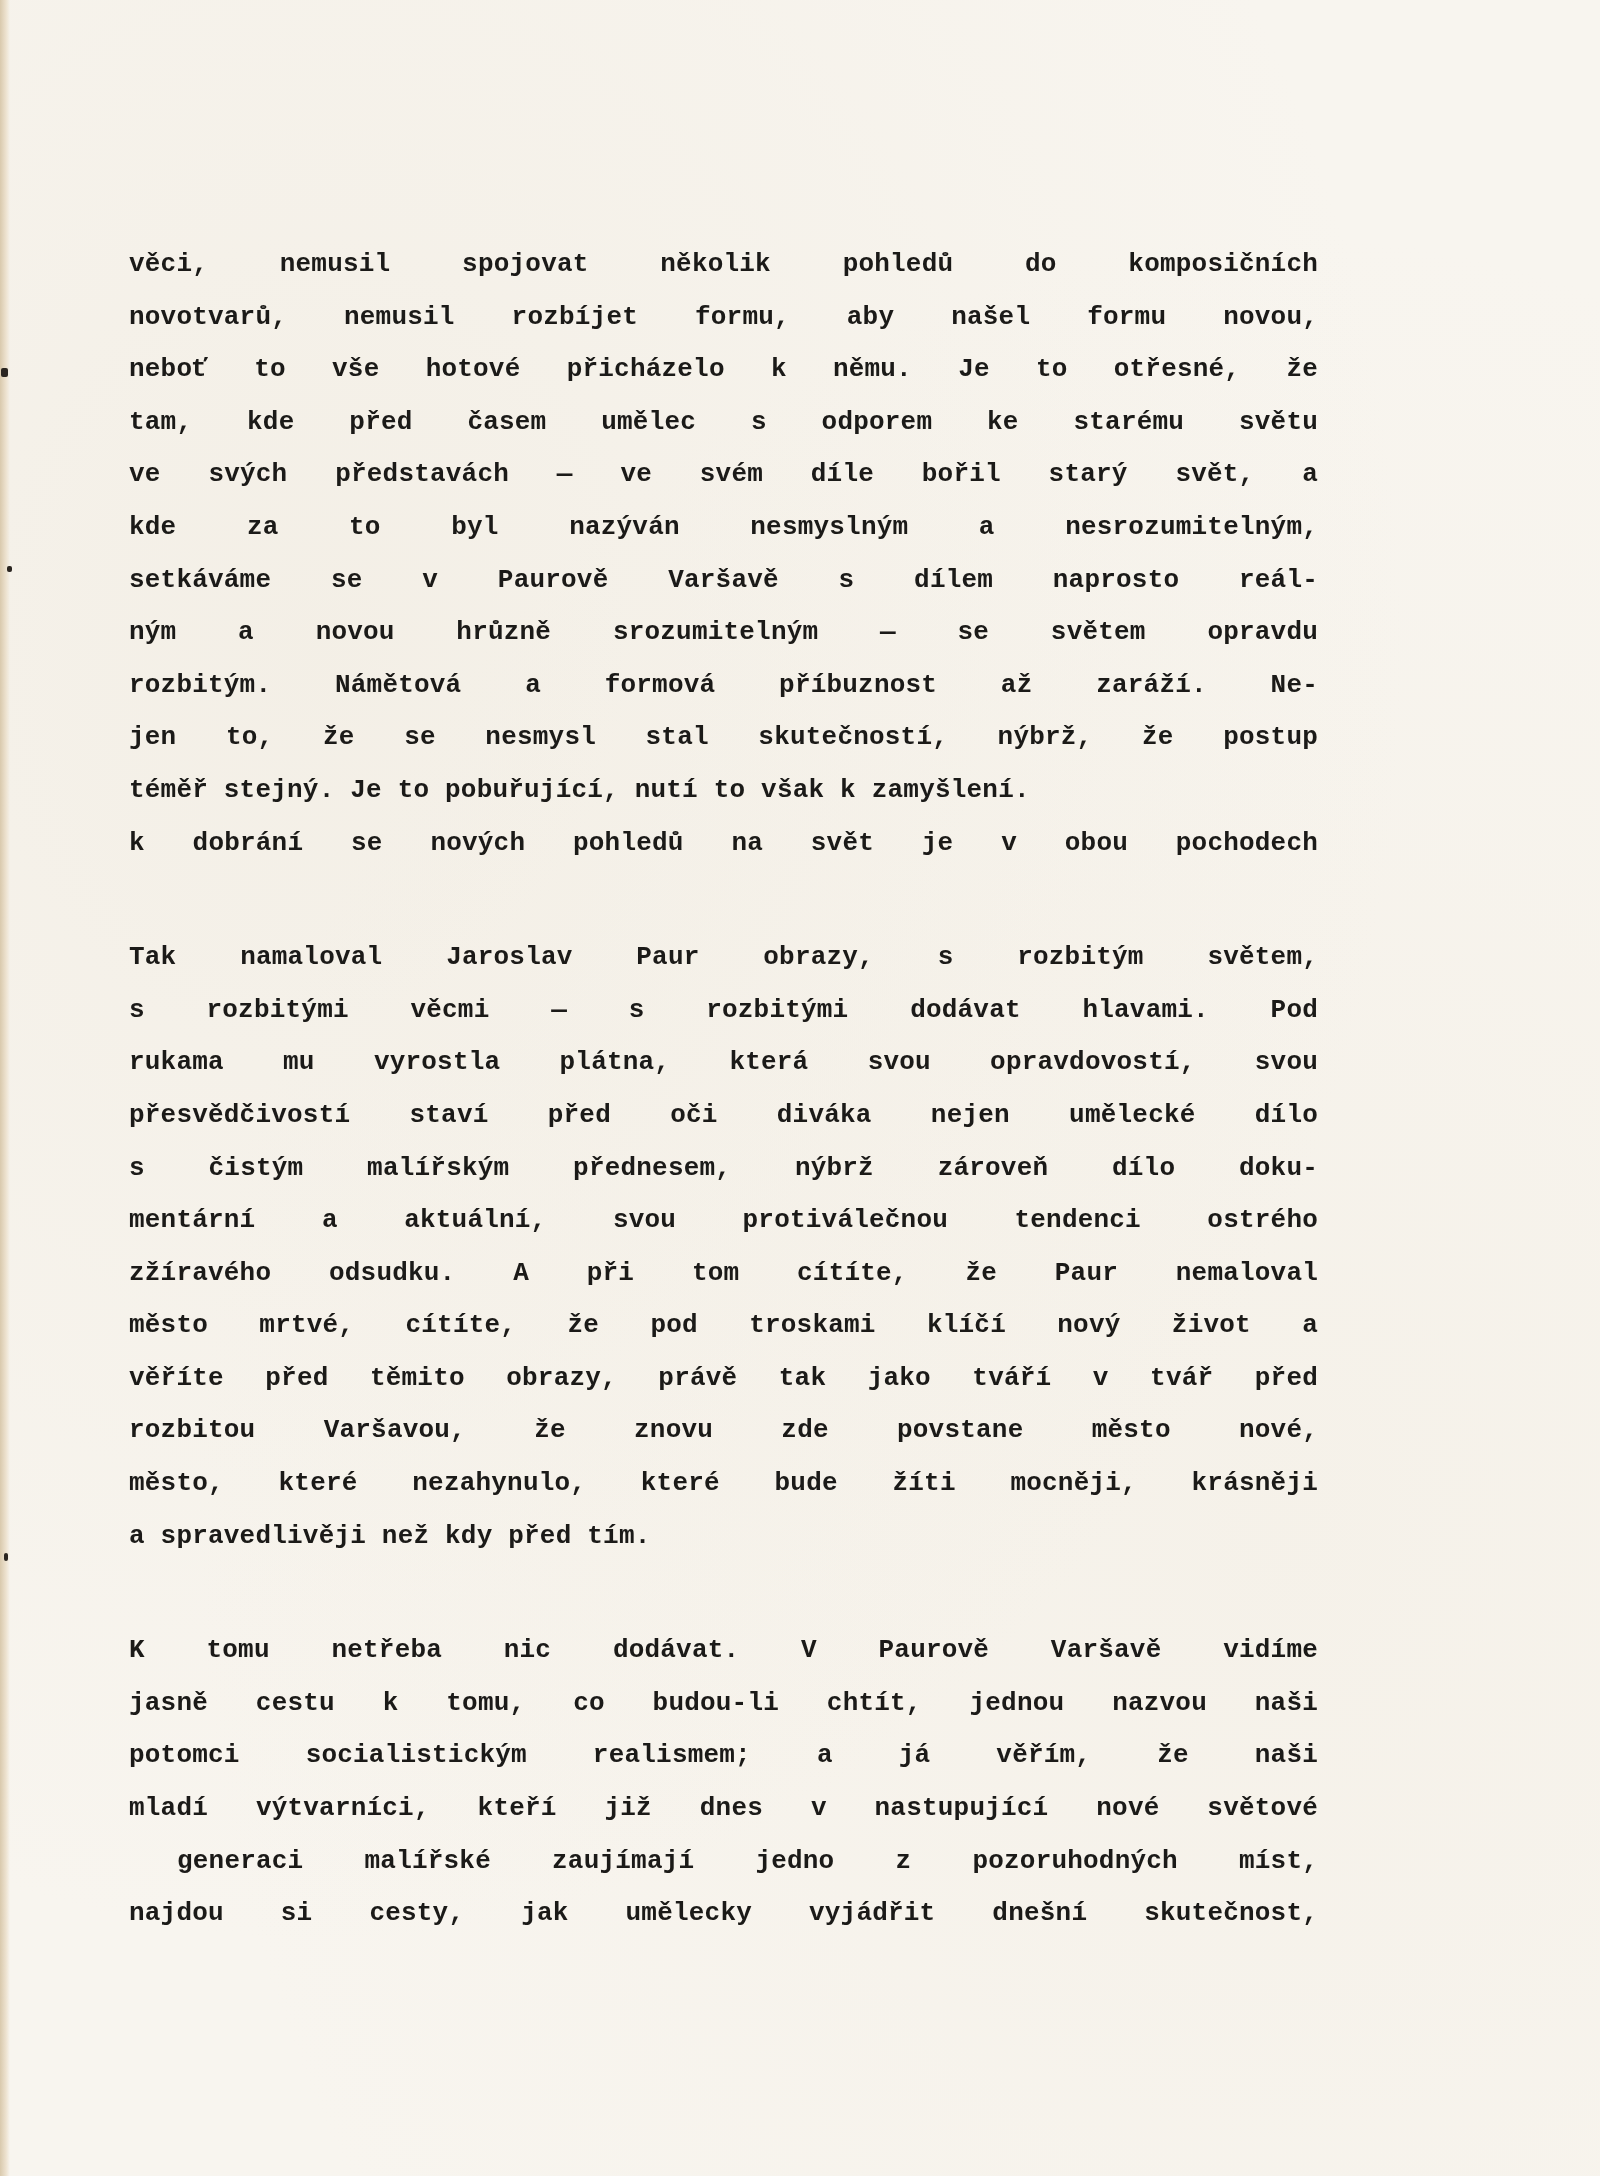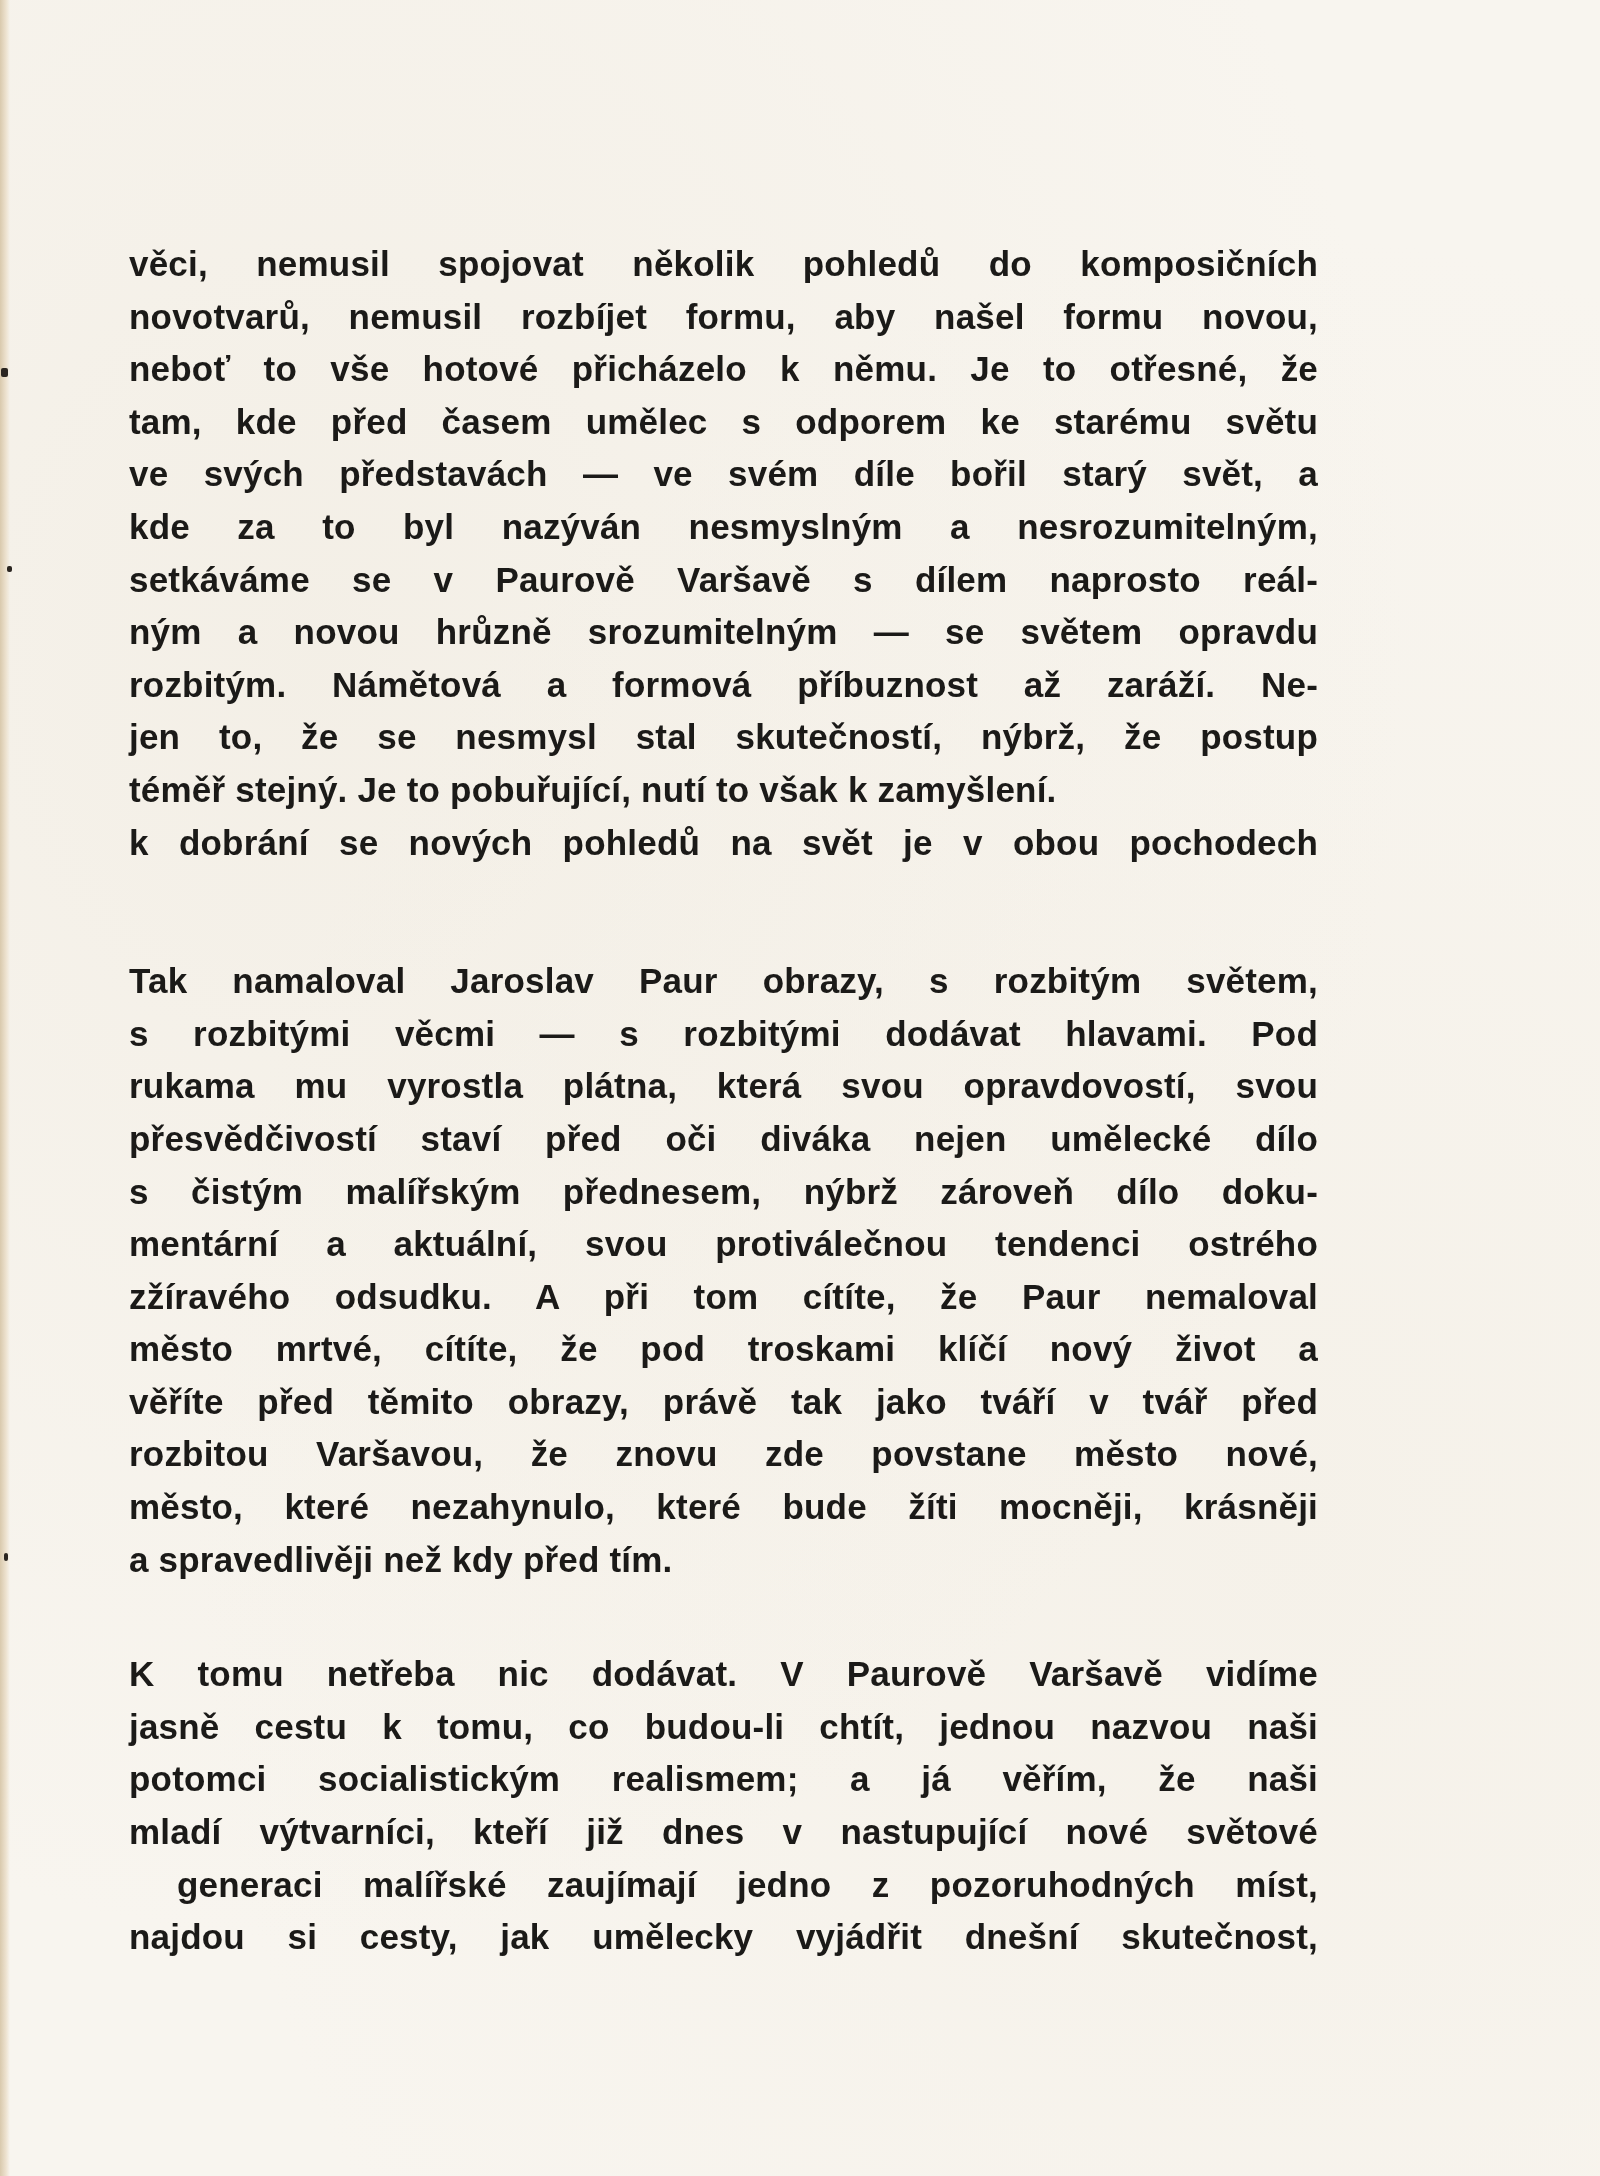--- a/index.html
+++ b/index.html
@@ -38,43 +38,43 @@
       border-radius: 2px;
     }
     .mark-1 { left: 1px; top: 368px; }
     .mark-2 { left: 7px; top: 566px; width: 5px; height: 6px; }
     .mark-3 { left: 4px; top: 1553px; width: 4px; height: 8px; }
     .text-block {
       position: absolute;
       left: 129px;
       top: 238px;
       width: 1189px;
-      font-family: Liberation Sans, sans-serif;
+      font-family: Liberation Mono, monospace;
       font-weight: bold;
-      font-size: 35px;
+      font-size: 26px;
       color: #1b1a18;
       letter-spacing: 0.2px;
     }
     .paragraph {
       margin: 0;
     }
     .line {
       display: block;
       height: 52.6px;
       line-height: 52.6px;
       text-align: justify;
       text-align-last: justify;
       white-space: nowrap;
       overflow: visible;
     }
     .line.last {
       text-align-last: left;
     }
     .p1 { }
-    .p2 { margin-top: 86px; }
+    .p2 { margin-top: 62px; }
     .p3 { margin-top: 62px; }
   </style>
 </head>
 <body>
 
 <div class="page">
   <div class="binding-edge"></div>
   <div class="margin-mark mark-1"></div>
   <div class="margin-mark mark-2"></div>
   <div class="margin-mark mark-3"></div>

